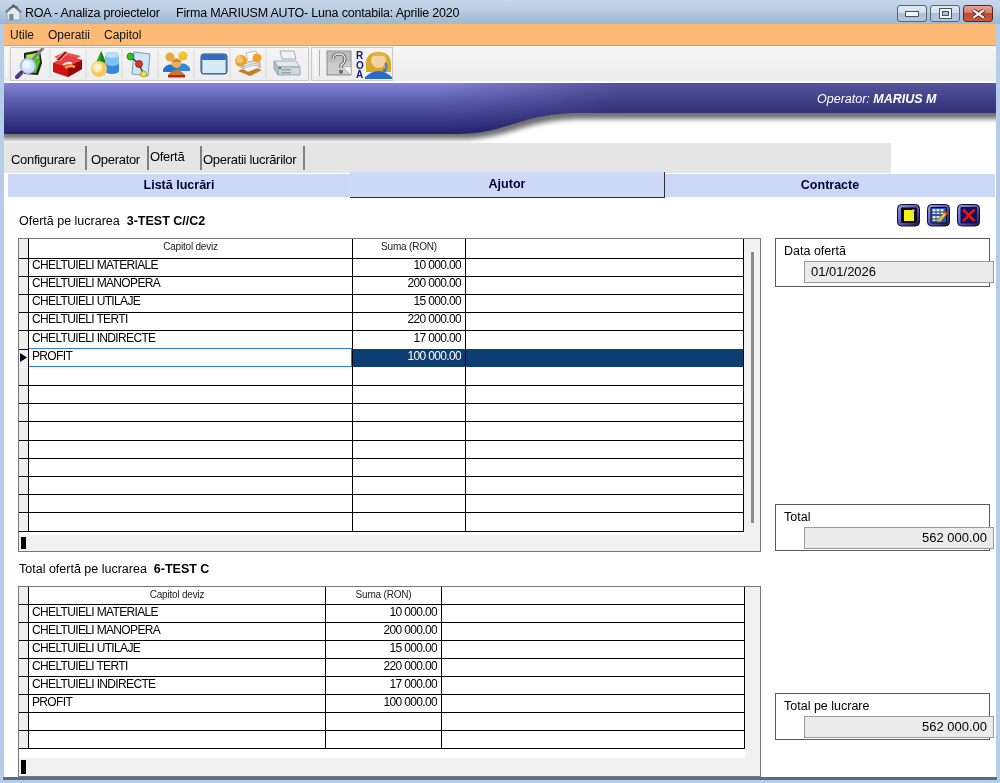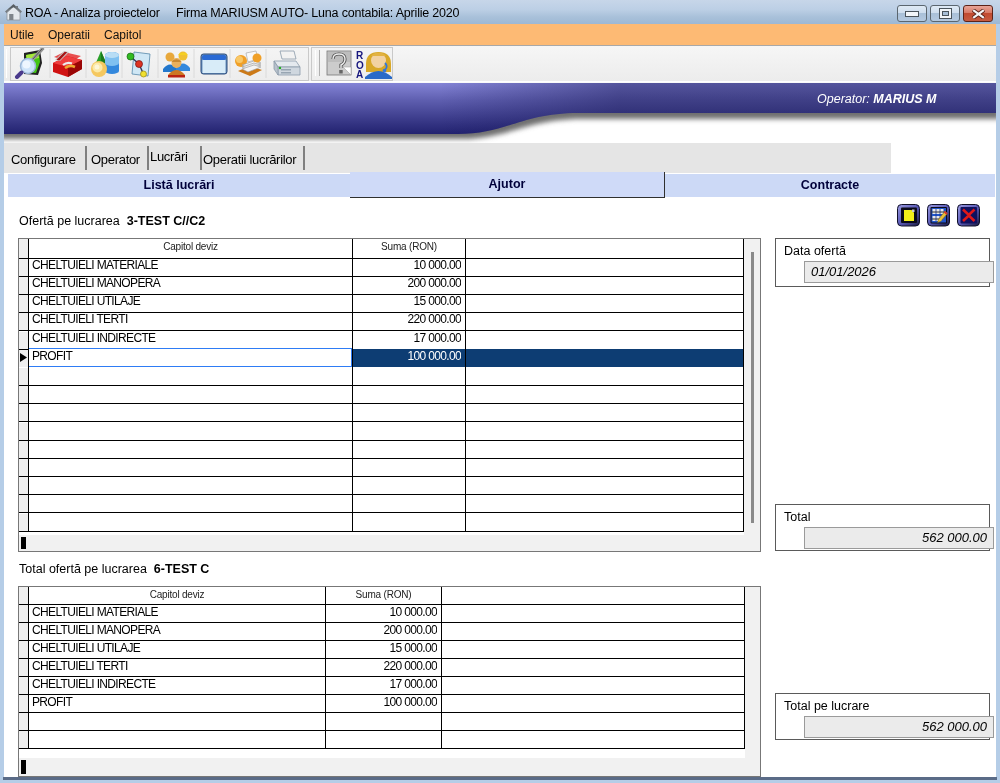--- a/index.html
+++ b/index.html
@@ -41,21 +41,21 @@
 .gridbox{background:#fff;border:1px solid #777;}
 .hline{position:absolute;background:#000;height:1.2px;}
 .vline{position:absolute;background:#000;width:1.2px;}
 .cell{position:absolute;font-size:12px;letter-spacing:-0.65px;color:#000;white-space:nowrap;overflow:hidden;}
 .hdr{font-size:10px;letter-spacing:-0.2px;color:#222;text-align:center;}
 .num{text-align:right;}
 
 .rpanel{border:1px solid #5a5a5a;background:#fff;}
 .rlabel{position:absolute;left:8px;top:5px;font-size:12.5px;color:#000;}
 .rfield{position:absolute;left:28px;top:22px;width:182px;height:20px;background:#ebebeb;border:1px solid #9a9a9a;
- font-size:13px;color:#000;line-height:20px;font-style:italic;}
+ font-size:13px;color:#000;line-height:20px;}
 </style>
 </head>
 <body>
 <div class="abs" id="titlebar"></div>
 <svg class="abs" style="left:5px;top:4px" width="17" height="17" viewBox="0 0 17 17">
  <polygon points="8.5,0 17,7.5 15.3,9.2 8.5,3.2 1.7,9.2 0,7.5" fill="#737a80"></polygon>
  <polygon points="8.5,2.8 15,8.5 15,16 2,16 2,8.5" fill="#e4e9ed" stroke="#8f969c" stroke-width="0.8"></polygon>
  <polygon points="8.5,0.6 14,5.6 8.5,3.2 3,5.6" fill="#555c62"></polygon>
  <rect x="4.2" y="10" width="4.2" height="6" fill="#7e858b"></rect>
  <polygon points="10.5,2 13,2 13,5 10.5,4" fill="#737a80"></polygon>
@@ -217,21 +217,21 @@
       </filter>
  </defs>
  <path d="M0,5 L1000,5 L1000,37 L582,37 C527,37 508,57 461,57 L0,57 Z" fill="#707070" filter="url(#blr)"></path>
  <path d="M0,1 L1000,1 L1000,31 L578,31 C523,31 505,52 458,52 L0,52 Z" fill="url(#bgA)"></path>
  <path d="M0,1 L1000,1 L1000,31 L578,31 C523,31 505,52 458,52 L0,52 Z" fill="url(#fadeD)"></path>
  <text x="817" y="21" font-size="12.5" font-style="italic" fill="#fff" font-family="Liberation Sans,sans-serif">Operator: <tspan font-weight="bold">MARIUS M</tspan></text>
 </svg>
 <div class="abs" id="tabrow">
  <span class="abs" style="left:7px;top:9px">Configurare</span>
  <span class="abs" style="left:87px;top:9px">Operator</span>
- <span class="abs" style="left:146px;top:6px">Lucrări</span>
+ <span class="abs" style="left:146px;top:6px">Ofertă</span>
  <span class="abs" style="left:199px;top:9px">Operatii lucrărilor</span>
  <div class="tabsep" style="left:81px"></div>
  <div class="tabsep" style="left:143px"></div>
  <div class="tabsep" style="left:196px"></div>
  <div class="tabsep" style="left:299px"></div>
 </div>
 <div class="abs seg" style="left:8px;width:342px">Listă lucrări</div>
 <div class="abs seg" id="seg2" style="left:350px;width:315px">Ajutor</div>
 <div class="abs seg" style="left:665px;width:330px">Contracte</div>
 <div class="abs slabel" style="left:19px;top:214px">Ofertă pe lucrarea&nbsp;&nbsp;<b>3-TEST C//C2</b></div>

